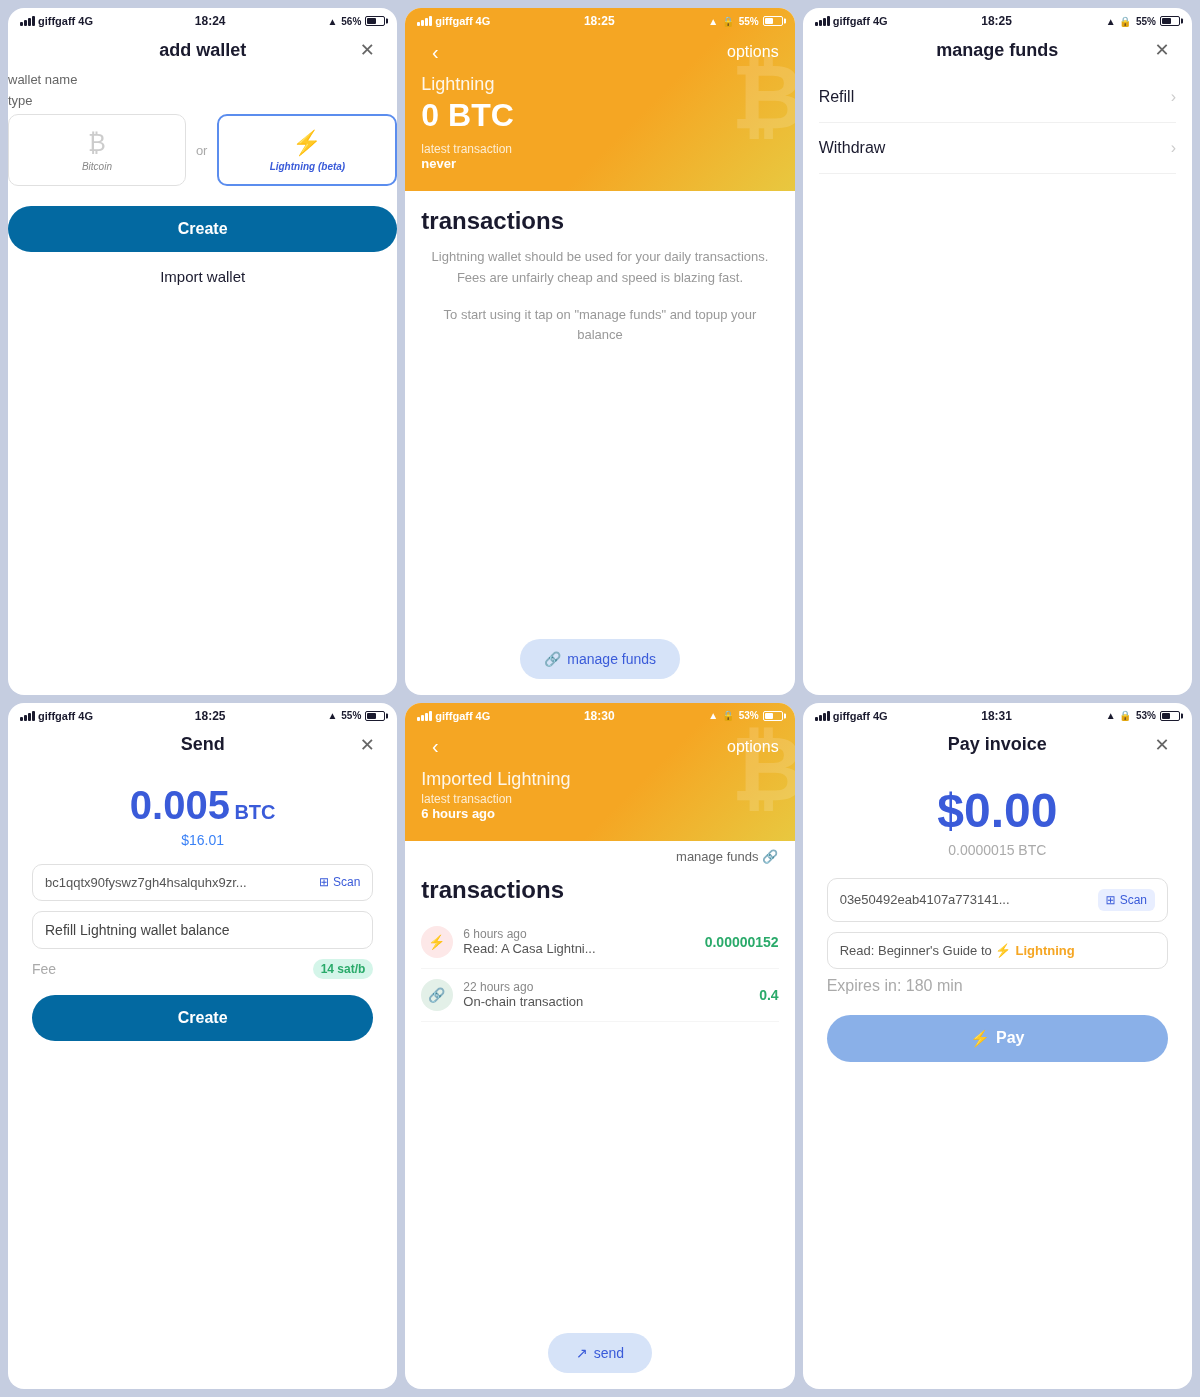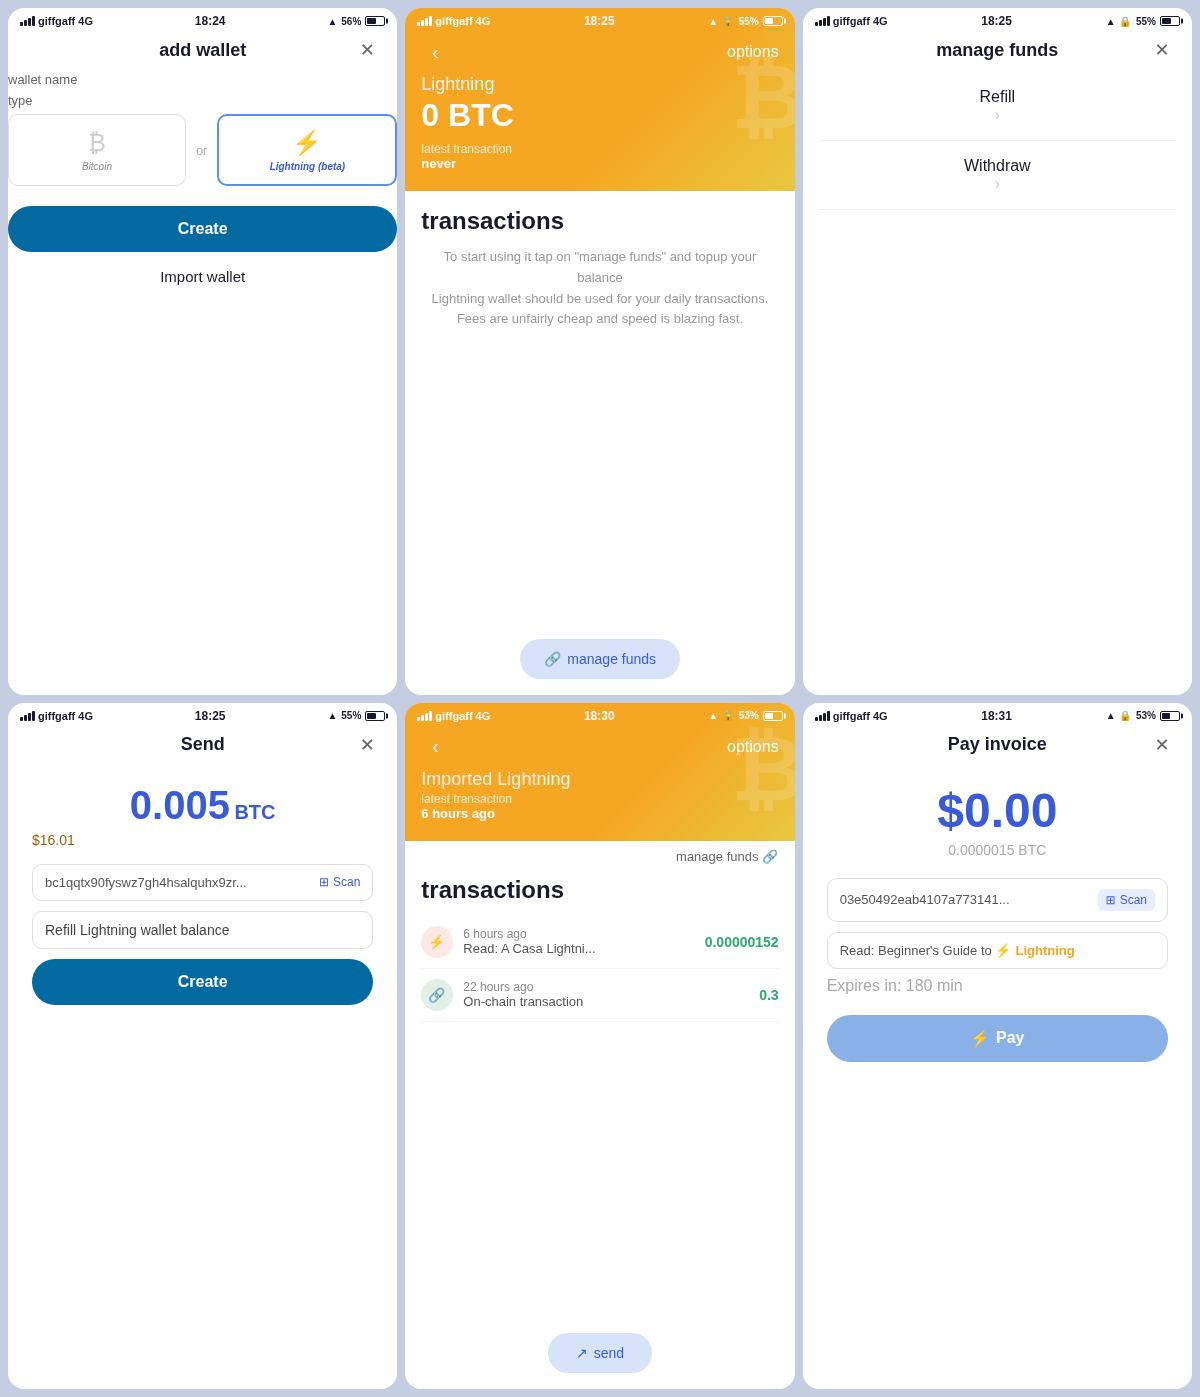--- a/index.html
+++ b/index.html
@@ -249,21 +249,20 @@
       padding: 0 16px;
       flex: 1;
     }
     .manage-item {
       display: flex;
       justify-content: space-between;
       align-items: center;
       padding: 16px 0;
       border-bottom: 1px solid #f0f0f0;
       cursor: pointer;
-      flex-direction: column;
     }
     .manage-item-label {
       font-size: 16px;
       color: #1a1a2e;
     }
     .chevron { color: #ccc; font-size: 16px; }
 
     
     .send-content {
       padding: 16px 24px;
@@ -277,22 +276,23 @@
       font-size: 40px;
       font-weight: 800;
       color: #3a5bd9;
     }
     .send-amount-unit {
       font-size: 20px;
       font-weight: 600;
       color: #3a5bd9;
     }
     .send-amount-usd {
+      text-align: center;
       font-size: 14px;
-      color: #a16207;
+      color: #3b82f6;
       margin-bottom: 16px;
     }
     .address-row {
       display: flex;
       align-items: center;
       border: 1px solid #e0e0e0;
       border-radius: 10px;
       padding: 10px 12px;
       margin-bottom: 10px;
     }
@@ -542,22 +542,22 @@
       <span class="nav-options">options</span>
     </div>
     <div class="gh-label">Lightning</div>
     <div class="gh-amount">0 BTC</div>
     <div class="gh-sub-label">latest transaction</div>
     <div class="gh-sub-value">never</div>
   </div>
 
   <div class="transactions-section">
     <div class="tx-title">transactions</div>
+    <div class="tx-empty" style="margin-bottom:16px;">Lightning wallet should be used for your daily transactions. Fees are unfairly cheap and speed is blazing fast.</div>
     <div class="tx-empty">To start using it tap on "manage funds" and topup your balance</div>
-    <div class="tx-empty" style="margin-bottom:16px;">Lightning wallet should be used for your daily transactions. Fees are unfairly cheap and speed is blazing fast.</div>
   </div>
 
   <div class="manage-funds-wrap">
     <button class="manage-funds-btn">
       <span>🔗</span>
       <span>manage funds</span>
     </button>
   </div>
 </div>
 
@@ -640,20 +640,24 @@
     <div class="address-row">
       <span class="address-text">bc1qqtx90fyswz7gh4hsalquhx9zr...</span>
       <div class="scan-btn">
         <span>⊞</span>
         <span>Scan</span>
       </div>
     </div>
 
     <input class="memo-input" type="text" value="Refill Lightning wallet balance" style="">
 
+    <div class="fee-row">
+      <span class="fee-label">Fee</span>
+      <span class="fee-badge">14 sat/b</span>
+    </div>
 
     <button class="create-btn">Create</button>
   </div>
 </div>
 
 <div class="screen">
   <div class="status-bar light" style="background:transparent; position:relative; z-index:1; color:#fff;">
     <div class="status-left">
       <div class="signal">
         <span></span>
@@ -704,21 +708,21 @@
       </div>
       <span class="tx-amount">0.00000152</span>
     </div>
 
     <div class="tx-item">
       <div class="tx-icon chain-icon">🔗</div>
       <div class="tx-info">
         <div class="tx-time">22 hours ago</div>
         <div class="tx-desc">On-chain transaction</div>
       </div>
-      <span class="tx-amount">0.3</span>
+      <span class="tx-amount">0.4</span>
     </div>
   </div>
 
   <div class="manage-funds-wrap">
     <button class="send-bottom-btn">
       <span>↗</span>
       <span>send</span>
     </button>
   </div>
 </div>

